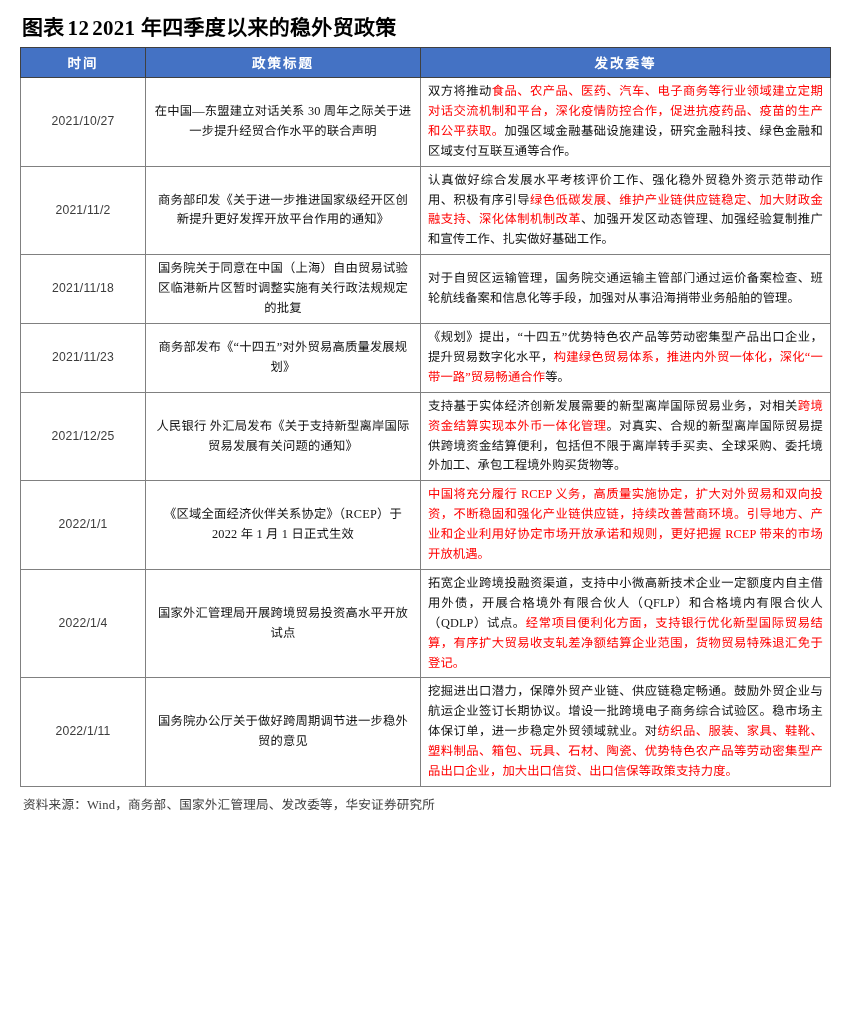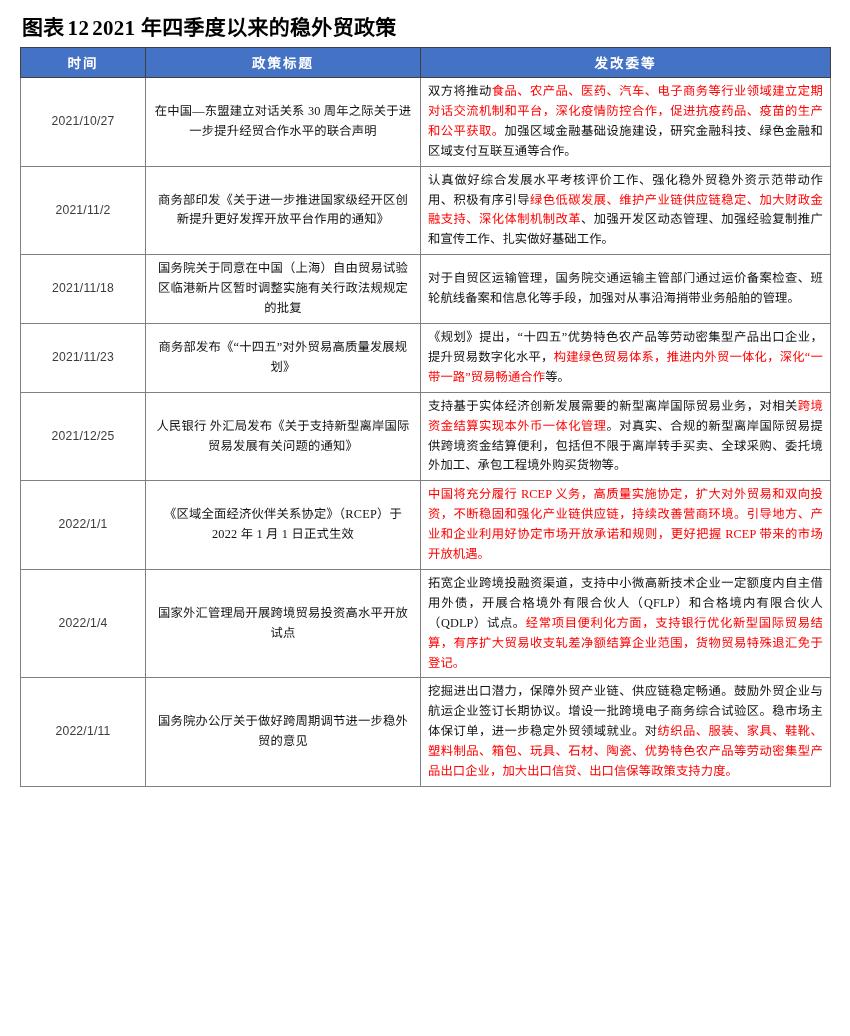--- a/index.html
+++ b/index.html
@@ -151,14 +151,15 @@
           <td class="cell-body"><span>拓宽企业跨境投融资渠道，支持中小微高新技术企业一定额度内自主借用外债，开展合格境外有限合伙人（QFLP）和合格境内有限合伙人（QDLP）试点。</span><span class="hl">经常项目便利化方面，支持银行优化新型国际贸易结算，有序扩大贸易收支轧差净额结算企业范围，货物贸易特殊退汇免于登记。</span></td>
         </tr>
         <tr>
           <td class="cell-time">2022/1/11</td>
           <td class="cell-title">国务院办公厅关于做好跨周期调节进一步稳外贸的意见</td>
           <td class="cell-body"><span>挖掘进出口潜力，保障外贸产业链、供应链稳定畅通。鼓励外贸企业与航运企业签订长期协议。增设一批跨境电子商务综合试验区。稳市场主体保订单，进一步稳定外贸领域就业。对</span><span class="hl">纺织品、服装、家具、鞋靴、塑料制品、箱包、玩具、石材、陶瓷、优势特色农产品等劳动密集型产品出口企业，加大出口信贷、出口信保等政策支持力度。</span></td>
         </tr>
       </tbody>
   </table>
 
+  <div class="source">资料来源：Wind，商务部、国家外汇管理局、发改委等，华安证券研究所</div>
 
 </div>
 
 </body></html>

